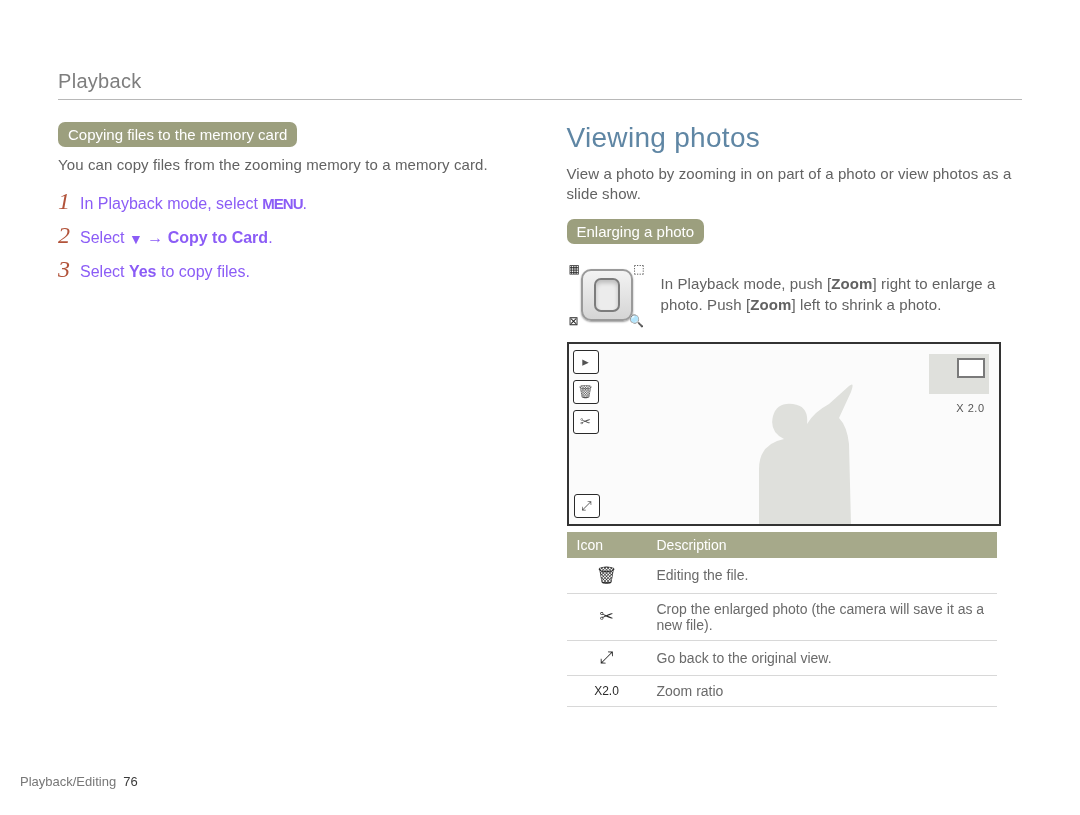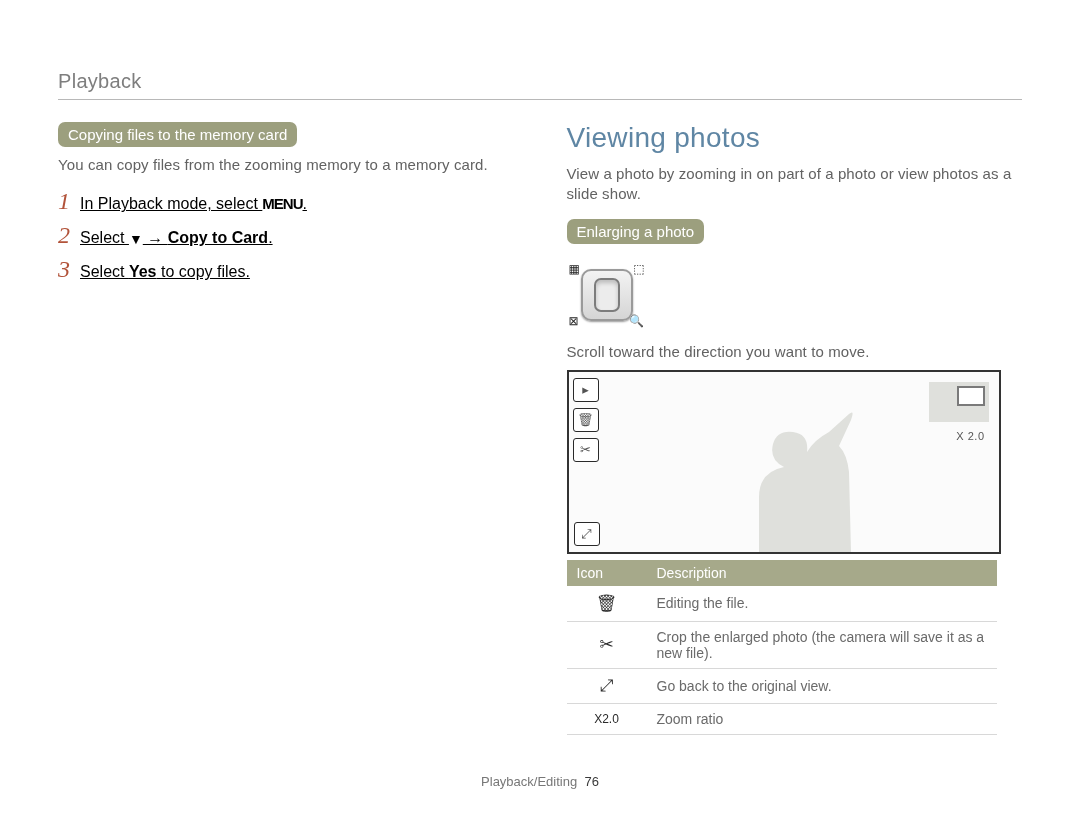--- a/index.html
+++ b/index.html
@@ -36,21 +36,21 @@
     color:#fff;
     font-size:15px;
     padding:4px 10px;
     border-radius:7px;
     margin-bottom:8px;
   }
   .para{font-size:15px;letter-spacing:0.1px;line-height:1.35;color:#626262;}
   ol.steps{list-style:none;padding:0;margin:14px 0 0 0;}
   ol.steps>li{display:flex;align-items:baseline;gap:10px;margin:10px 0;}
   .step-num{font-style:italic;font-size:24px;color:var(--accent-red);font-family:Georgia,serif;line-height:1;}
-  .step-text{font-size:16px;color:#000000;text-decoration:underline;}
+  .step-text{font-size:16px;color:#8b5cf6;}
   .menu-glyph{font-weight:900;letter-spacing:-1px;font-size:15px;display:inline-block;}
   .down-glyph{font-size:14px;display:inline-block;vertical-align:middle;}
   h2.big{
     font-size:28px;
     color:#5f86a4;
     font-weight:400;
     margin:0 0 10px 0;
     letter-spacing:0.3px;
   }
   .zoom-row{display:flex;align-items:center;gap:14px;margin:10px 0 14px 0;}
@@ -112,22 +112,22 @@
   table.icons thead th{
     background:var(--accent-sage);color:#fff;font-weight:400;text-align:left;
     padding:5px 10px;font-size:14px;
   }
   table.icons thead th:first-child{width:60px;}
   table.icons tbody td{
     padding:7px 10px;border-bottom:1px solid #d8d8d8;color:#6a6a6a;vertical-align:middle;
   }
   table.icons tbody td.icon-cell{text-align:center;font-size:17px;color:#2a2a2a;}
   .footer{
-    position:absolute;left:0;right:0;bottom:26px;text-align:center;
-    font-size:13px;color:#777;
+    position:absolute;left:0;right:0;bottom:26px;
+    font-size:13px;color:#777;padding-left:20px;
   }
   .footer .pnum{color:#3a3a3a;}
 </style>
 </head>
 <body>
 
 <div class="page">
   <div class="header-title">Playback</div>
   <hr class="header-rule">
 
@@ -171,23 +171,25 @@
       <div class="zoom-row">
         <div class="zoom-icon-wrap">
           <span class="zw-label zw-tl">▦</span>
           <span class="zw-label zw-tr">⬚</span>
           <span class="zw-label zw-bl">⊠</span>
           <span class="zw-label zw-br">🔍</span>
           <div class="zoom-wheel">
               <div class="zoom-knob"></div>
             </div>
         </div>
+        <div class="para">
+          <span>In Playback mode, push [</span><b>Zoom</b><span>] right to enlarge a photo. Push [</span><b>Zoom</b><span>] left to shrink a photo.</span>
+        </div>
       </div>
 
-      <div class="para">Scroll toward the direction you want to move.</div>
 
       <div class="viewer">
         <div class="viewer-sidebar">
           <div class="vbtn">
               <span>▸</span>
             </div>
           <div class="vbtn">
               <span>🗑</span>
             </div>
           <div class="vbtn">

